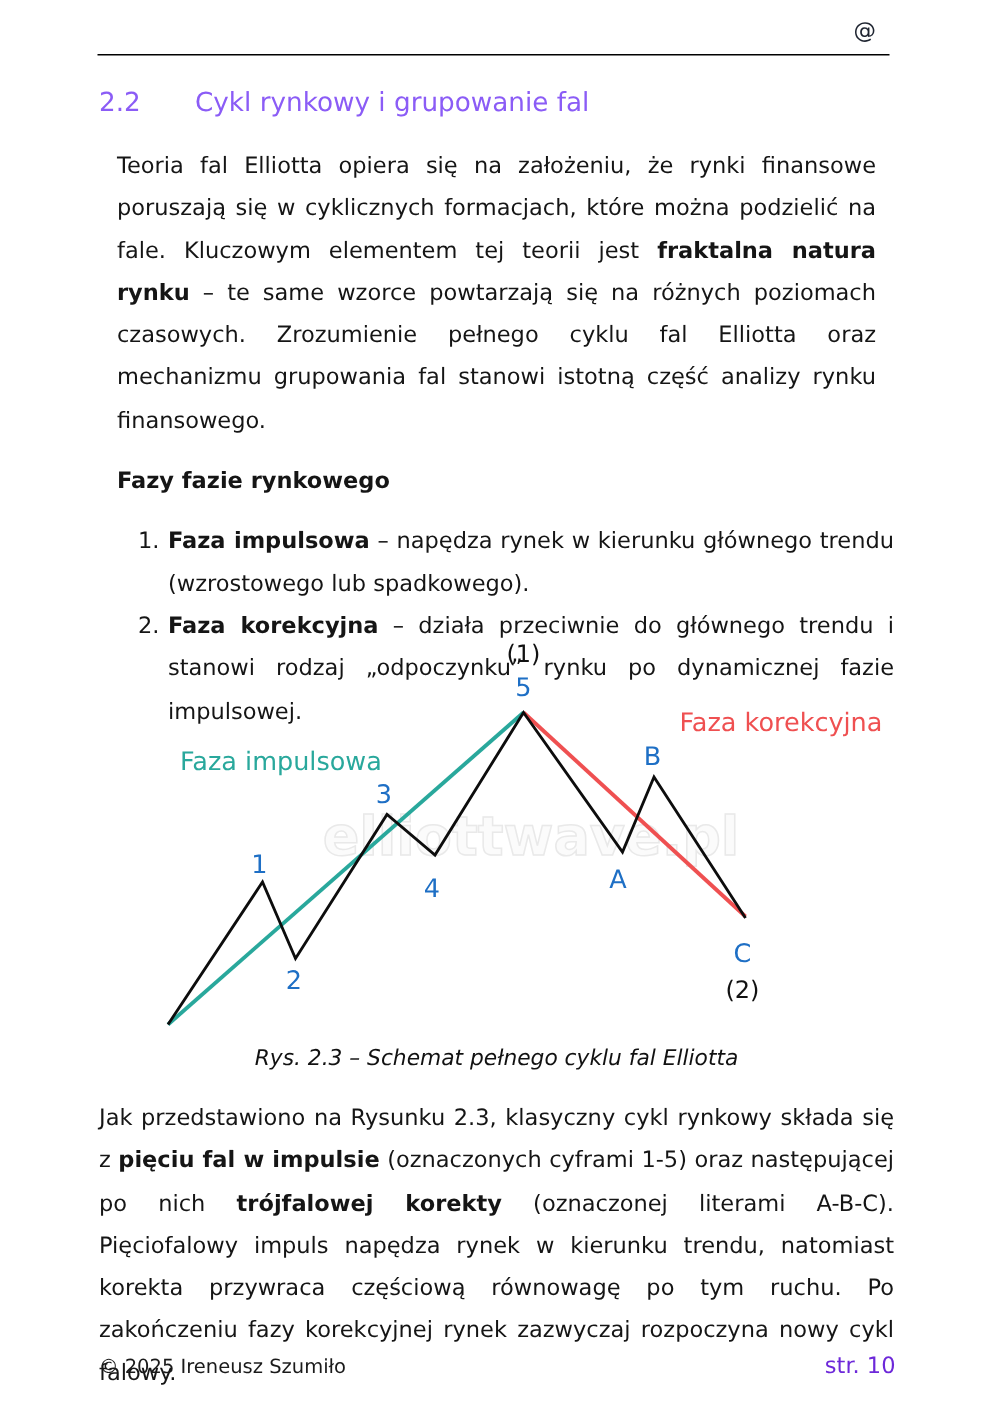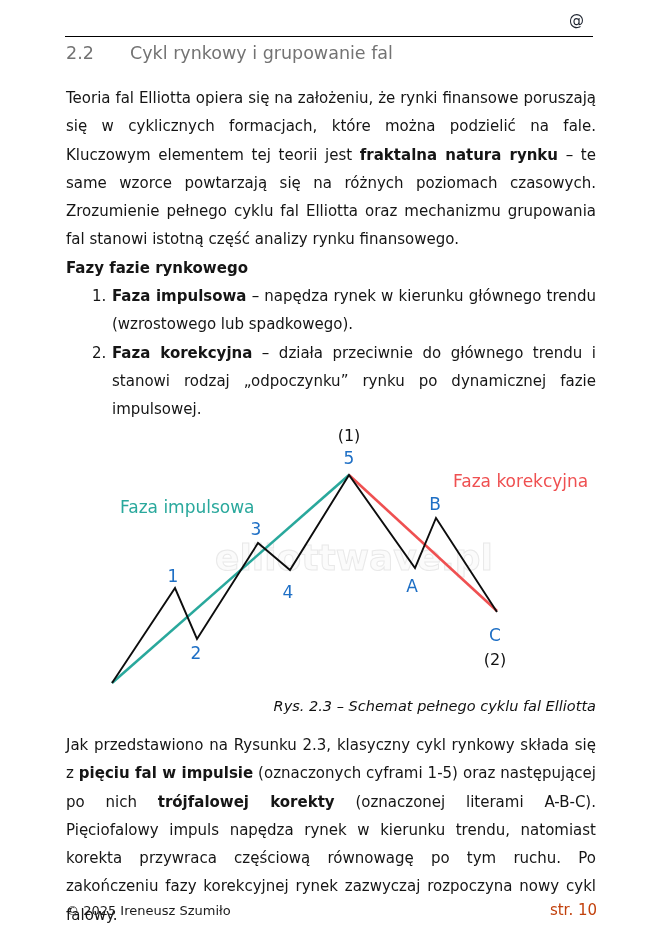--- a/index.html
+++ b/index.html
@@ -8,41 +8,41 @@
     width:656px;height:936px;
     background:#ffffff;
     font-family:"DejaVu Sans",sans-serif;
     color:#151515;
     overflow:hidden;
   }
   
   .top-rule{position:absolute;left:65px;top:36px;width:528px;height:0;border-top:1.6px solid #000;}
   .at-symbol{position:absolute;left:569px;top:11px;font-size:15px;color:#1e2430;}
   
-  .heading{position:absolute;left:66px;top:43px;font-size:17.5px;font-weight:500;color:#737373;white-space:nowrap;}
+  .heading{position:absolute;left:66px;top:59px;font-size:17.5px;font-weight:500;color:#8b5cf6;white-space:nowrap;}
   .heading .h-num{display:inline-block;min-width:64px;}
   
   .textblock{position:absolute;left:66px;top:84px;width:530px;font-size:15px;line-height:28.3px;}
-  .textblock p{margin:0;text-align:justify;}
+  .textblock p{margin:12px;text-align:justify;}
   .subhead{font-weight:bold;text-align:left !important;}
   b{font-weight:bold;}
   ol.wave-list{margin:0;padding:0;list-style:none;}
   ol.wave-list li{position:relative;padding-left:46px;text-align:justify;}
   ol.wave-list .num{position:absolute;left:26px;top:0;}
   
   .figure{position:absolute;left:60px;top:425px;width:545px;height:270px;}
   svg text{font-family:"DejaVu Sans",sans-serif;}
-  .figcaption{position:absolute;left:66px;top:698px;width:530px;text-align:right;font-style:italic;font-size:14.5px;color:#111;}
+  .figcaption{position:absolute;left:66px;top:698px;width:530px;text-align:center;font-style:italic;font-size:14.5px;color:#111;}
   
   .textblock2{position:absolute;left:66px;top:731px;width:530px;font-size:15px;line-height:28.3px;}
   .textblock2 p{margin:0;text-align:justify;}
   
   .footer{position:absolute;left:66px;top:901px;width:531px;display:flex;justify-content:space-between;align-items:baseline;}
   .footer .copyright{font-size:13px;color:#1a1a1a;}
-  .footer .pagenum{font-size:15px;color:#c2410c;}
+  .footer .pagenum{font-size:15px;color:#6d28d9;}
 </style>
 </head>
 <body>
 
 <div class="page">
 
   <span class="at-symbol">@</span>
   <div class="top-rule"></div>
 
   <div class="heading">

